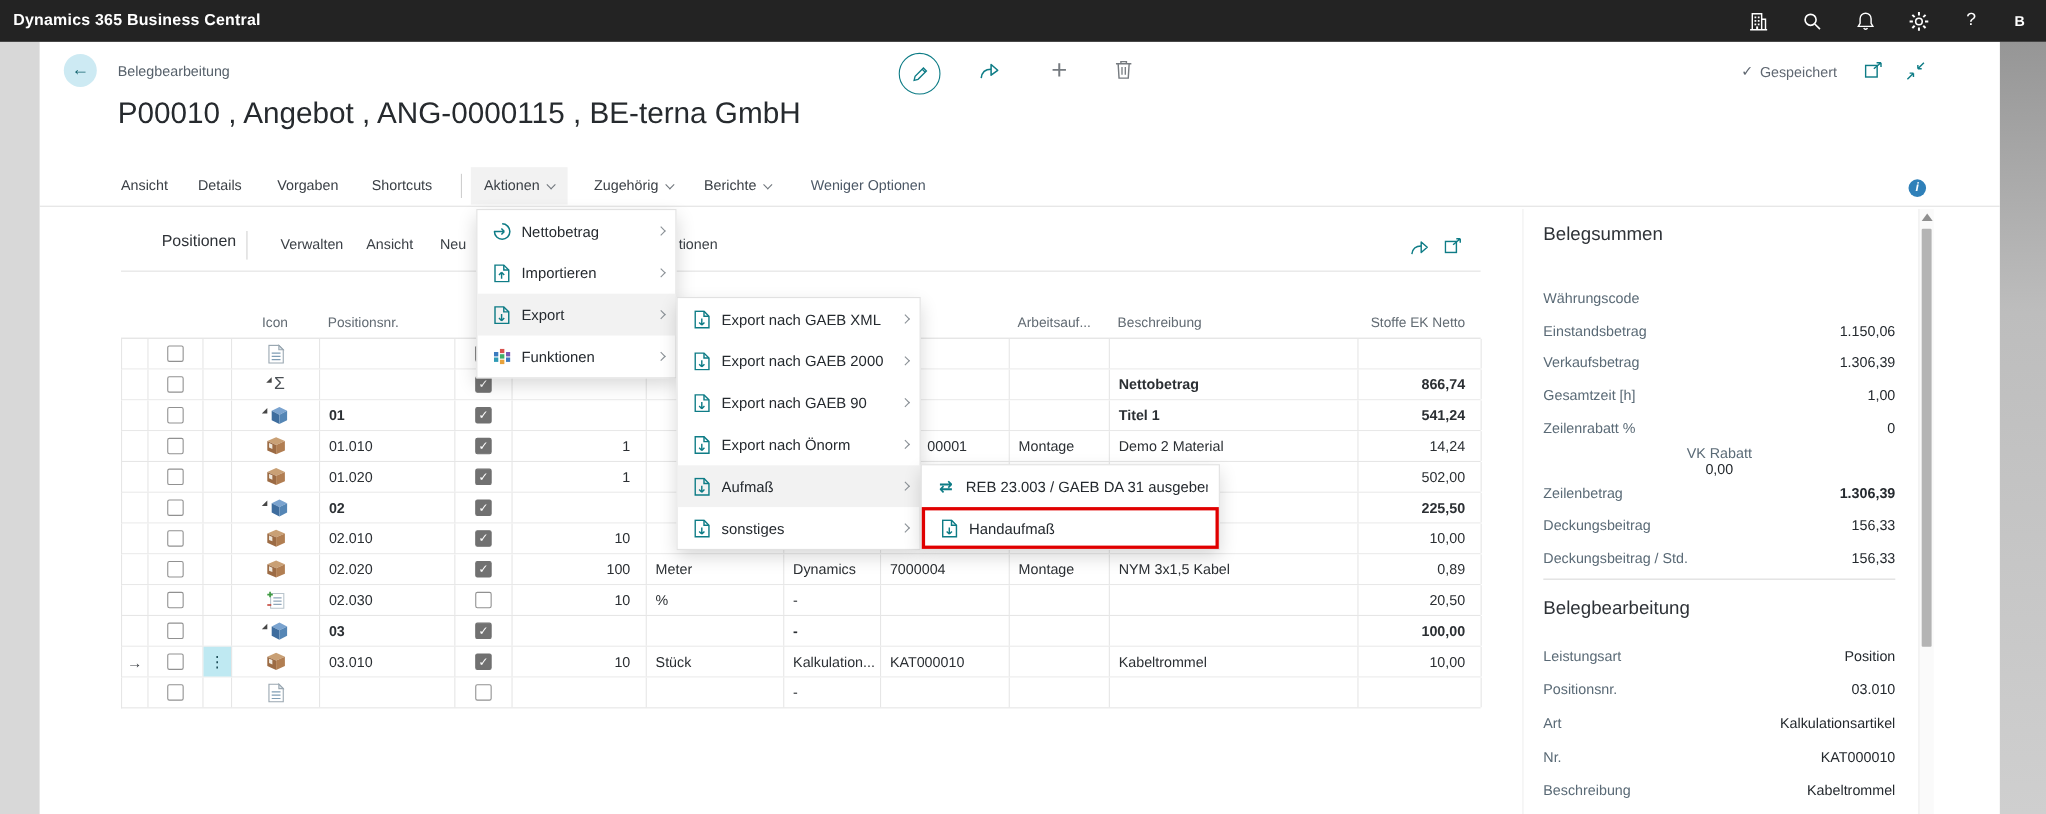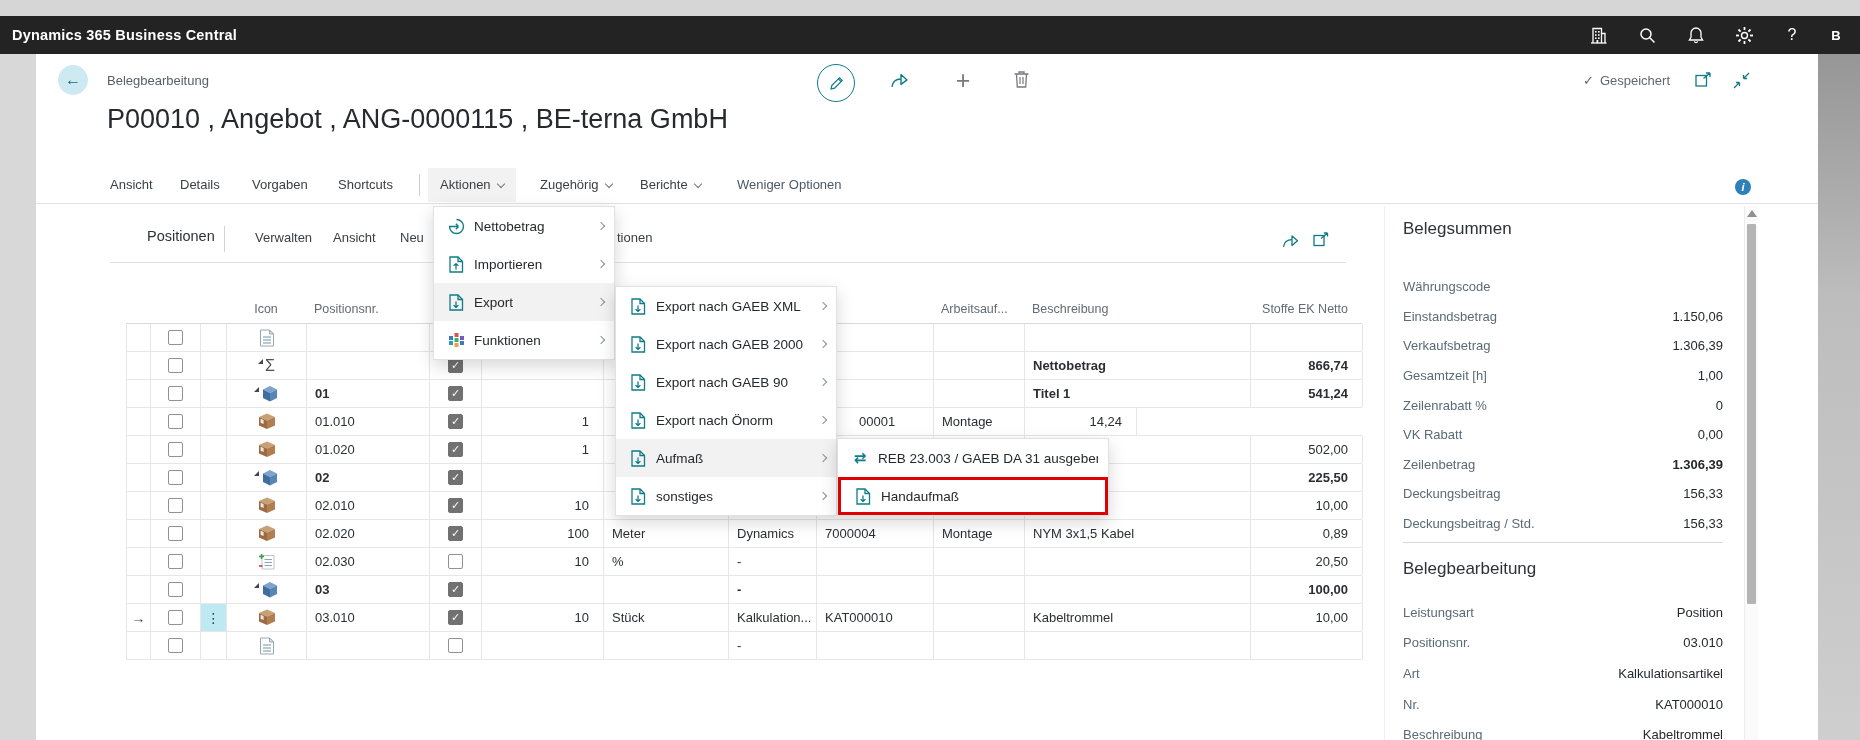--- a/index.html
+++ b/index.html
@@ -1,18 +1,18 @@
 <!DOCTYPE html>
 <html><head>
 <meta charset="utf-8">
 <style>
   * { margin:0; padding:0; box-sizing:border-box; }
   html,body { width:1860px; height:740px; overflow:hidden; }
   body { font-family:"Liberation Sans","DejaVu Sans",sans-serif; background:#d6d6d6; position:relative; color:#2b2f33; }
-  #app { position:absolute; inset:0;margin-top:16px; }
+  #app { position:absolute; inset:0; }
 
   
   .topbar { position:absolute; left:0; top:0; width:1860px; height:38px; background:#232323; z-index:50; }
   .topbar-title { position:absolute; left:12px; top:0; line-height:38px; color:#fff; font-size:14.5px; font-weight:700; letter-spacing:.2px; }
   .tb-ic { position:absolute; top:9px; width:20px; height:20px; display:flex; align-items:center; justify-content:center; cursor:pointer; }
   .avatar { position:absolute; top:4px; width:30px; height:30px; border-radius:50%; color:#fff; font-size:13px; font-weight:700; display:flex; align-items:center; justify-content:center; }
 
   
   .side-strip-left { position:absolute; left:0; top:38px; width:36px; height:702px; background:#d8d8d8; }
   .side-strip-right{ position:absolute; left:1818px; top:38px; width:42px; height:702px; background:linear-gradient(180deg,#969696 0%,#bdbdbd 35%,#cfcfcf 100%); }
@@ -37,21 +37,21 @@
   .info-circle { position:absolute; left:1735px; top:163px; width:16px; height:16px; border-radius:50%; background:#2f80b9; color:#fff; font-size:11px; font-weight:700; display:flex; align-items:center; justify-content:center; font-style:italic; cursor:pointer; }
 
   
   .pos-title { position:absolute; left:147px; top:212px; font-size:14.5px; color:#2e3237; font-weight:400; cursor:pointer; }
   .pos-title-divider { position:absolute; left:224px; top:210px; width:1px; height:26px; background:#d3d3d3; }
   .pos-tb-item { position:absolute; top:214px; font-size:13px; color:#3b4046; cursor:pointer; }
   .pos-rule { position:absolute; left:110px; top:246px; width:1236px; height:1px; background:#e2e2e2; }
   .pos-ic { position:absolute; top:216px; cursor:pointer; }
 
   
-  .grid { position:absolute; left:126px; top:278px; width:1236px; font-size:13px; }
+  .grid { position:absolute; left:110px; top:278px; width:1236px; font-size:13px; }
   .g-head { display:flex; height:30px; align-items:center; border-bottom:1px solid #d9d9d9; color:#626b73; font-size:12.5px; }
   .g-head .gc { border-right:none; }
   .g-row { display:flex; height:28px; align-items:stretch; border-bottom:1px solid #e6e6e6; border-left:1px solid #e6e6e6; background:#fff; }
   .gc { display:flex; align-items:center; padding:0 8px; overflow:hidden; white-space:nowrap; }
   .g-row .gc { border-right:1px solid #e6e6e6; }
   .gc.right { justify-content:flex-end; padding-right:14px; }
   .gc.center { justify-content:center; padding:0; }
   .bold { font-weight:700; }
   .cb { width:15px; height:15px; border:1px solid #919191; background:#fff; border-radius:2px; display:inline-flex; align-items:center; justify-content:center; cursor:pointer; }
   .cb.on { background:#717171; border-color:#717171; color:#fff; font-size:11px; }
@@ -337,20 +337,21 @@
         </div>
         <div class="gc " style="width: 123px; flex: 0 0 123px;">01.010</div>
         <div class="gc center" style="width: 52px; flex: 0 0 52px;">
           <span class="cb on">✓</span>
         </div>
         <div class="gc right" style="width: 122px; flex: 0 0 122px;">1</div>
         <div class="gc " style="width: 125px; flex: 0 0 125px;"></div>
         <div class="gc " style="width: 88px; flex: 0 0 88px;"></div>
         <div class="gc " style="width: 117px; flex: 0 0 117px; padding-left: 42px;">00001</div>
         <div class="gc " style="width: 91px; flex: 0 0 91px;">Montage</div>
+        <div class="gc " style="width: 226px; flex: 0 0 226px;">Demo 2 Material</div>
         <div class="gc right" style="width: 112px; flex: 0 0 112px;">14,24</div>
       </div>
       <div class="g-row">
         <div class="gc center" style="width: 24px; flex: 0 0 24px;"></div>
         <div class="gc center" style="width: 50px; flex: 0 0 50px;">
           <span class="cb"></span>
         </div>
         <div class="gc center" style="width: 26px; flex: 0 0 26px;"></div>
         <div class="gc center" style="width: 80px; flex: 0 0 80px;">
           <span style="display:flex;align-items:center;">
@@ -598,21 +599,21 @@
           <span class="fb-value">1.306,39</span>
         </div>
         <div class="fb-row" style="height: 29.6px;">
           <span class="fb-label">Gesamtzeit [h]</span>
           <span class="fb-value">1,00</span>
         </div>
         <div class="fb-row" style="height: 29.6px; align-items: center;">
           <span class="fb-label">Zeilenrabatt %</span>
           <span class="fb-value">0</span>
         </div>
-        <div class="fb-row" style="height: 29.6px;">
+        <div class="fb-row" style="height: 29.6px; flex-direction: column;">
           <span class="fb-label">VK Rabatt</span>
           <span class="fb-value">0,00</span>
         </div>
         <div class="fb-row" style="height: 29.6px;">
           <span class="fb-label">Zeilenbetrag</span>
           <span class="fb-value bold">1.306,39</span>
         </div>
         <div class="fb-row" style="height: 29.6px;">
           <span class="fb-label">Deckungsbeitrag</span>
           <span class="fb-value">156,33</span>

